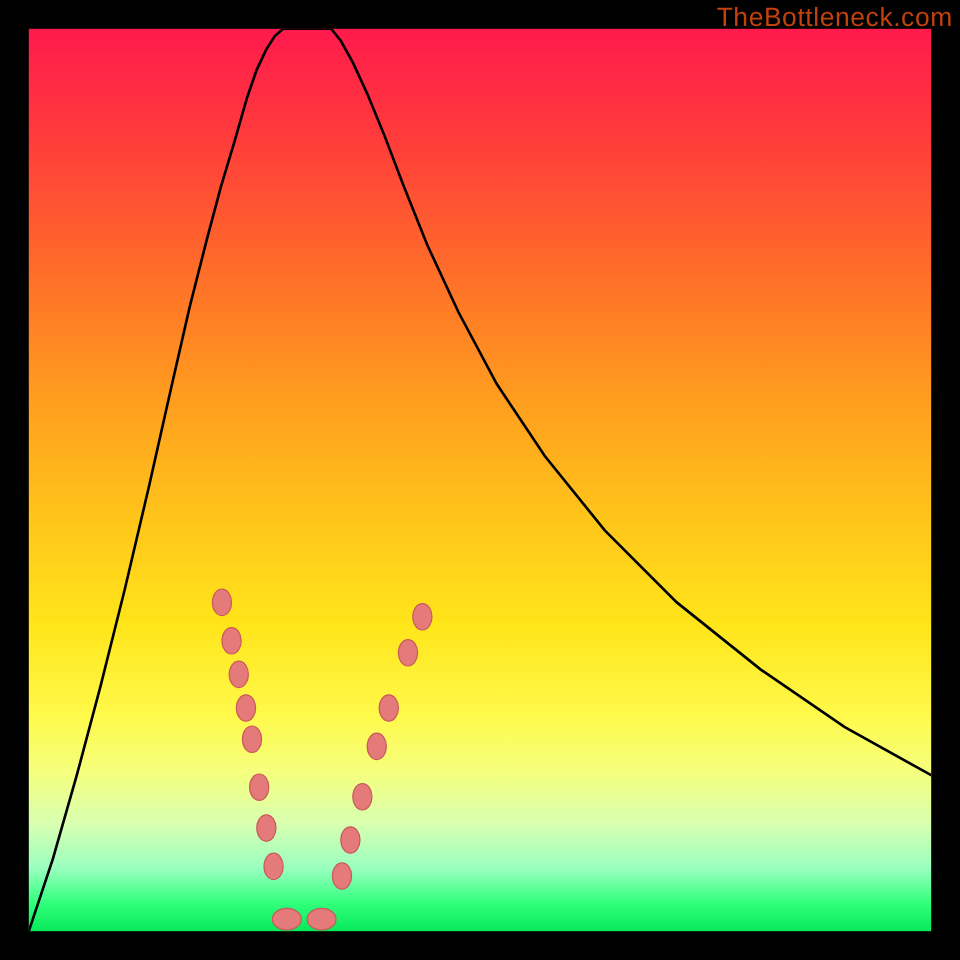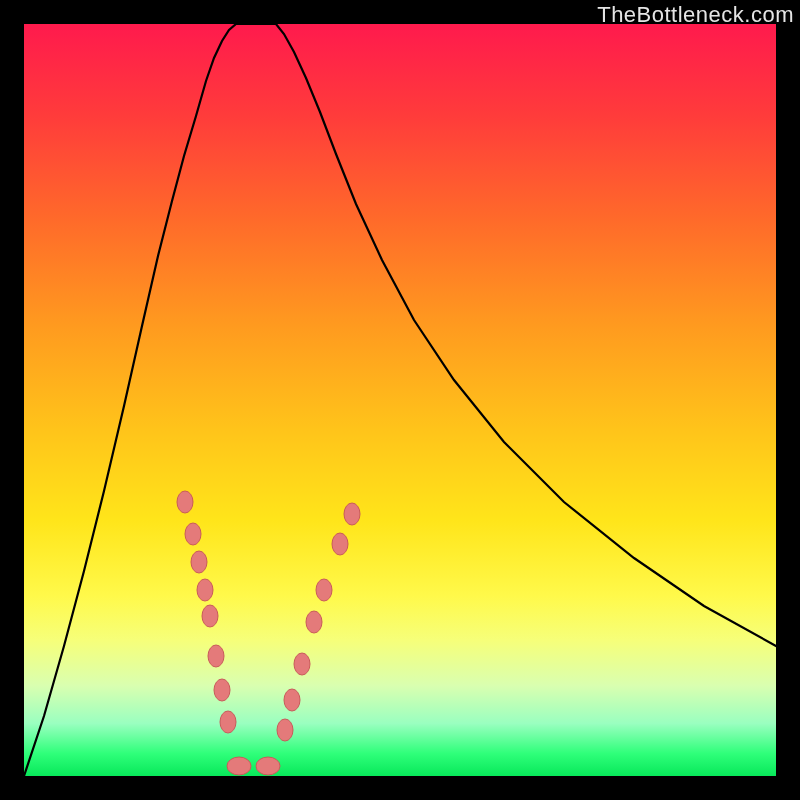--- a/index.html
+++ b/index.html
@@ -38,21 +38,21 @@
       #d9ffb0 88%,
       #9affc0 93%,
       #2fff7a 97%,
       #08e85a 100%
     );
   }
   .watermark {
     position: absolute;
     top: 2px;
     right: 6px;
-    color: #e5e5e5;
+    color: #c2410c;
     font-size: 22px;
     letter-spacing: 0.5px;
     font-weight: 500;
     z-index: 10;
     margin-left: 13px;
   }
   svg.plot {
     position: absolute;
     left: 0;
     top: 0;

